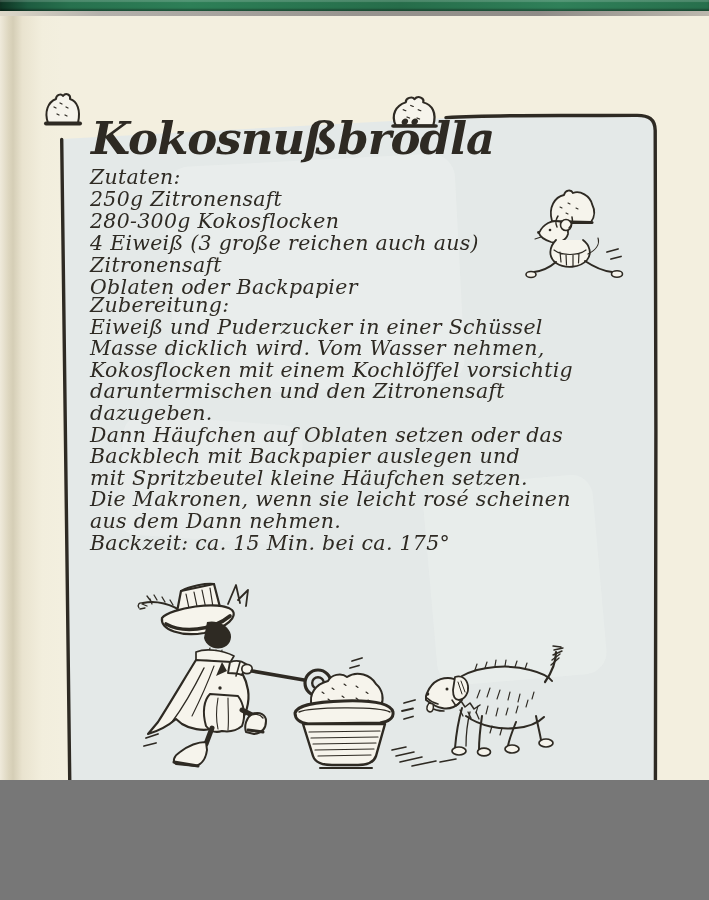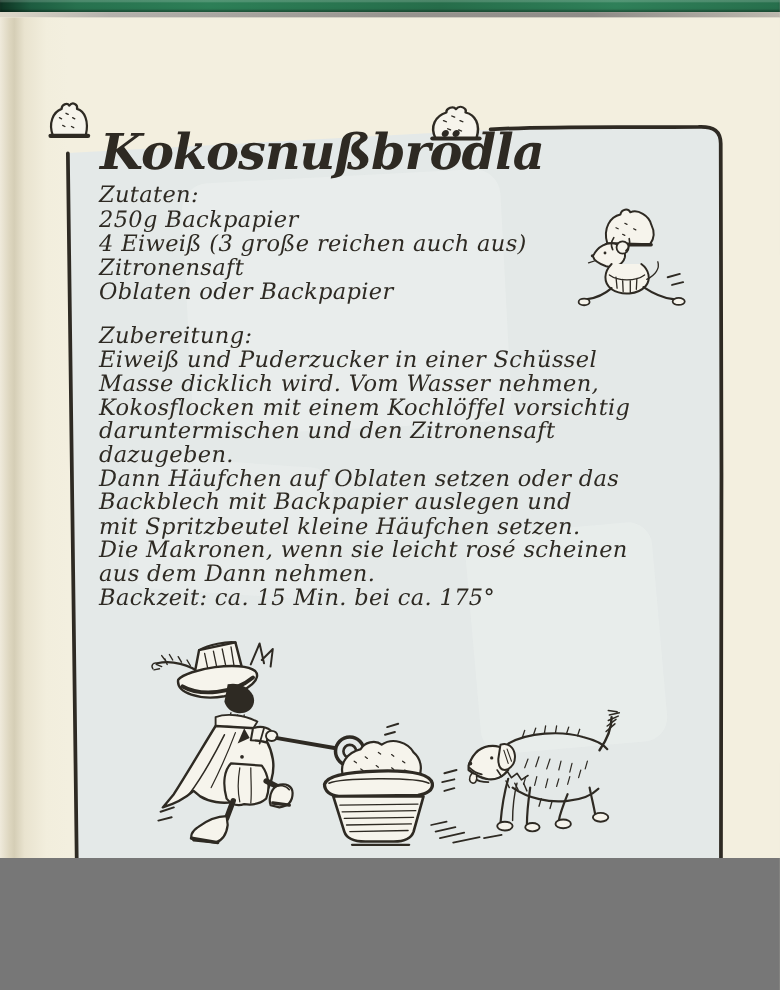--- a/index.html
+++ b/index.html
@@ -185,21 +185,22 @@
       <ellipse class="fill-paper" cx="546" cy="743" rx="7" ry="4" stroke-width="1.7"></ellipse>
       <path d="M492 726 l-2 7 M502 728 l-2 7" stroke-width="1.2"></path>
       <path d="M404 703 L415 700 M402 711 L413 708.5 M404 719 L413 716.5" stroke-width="1.8"></path>
     </g>
   </svg>
 
   <h1 class="title">Kokosnußbrödla</h1>
 
   <div class="ingredients hand">
     <div>Zutaten:</div>
-    <div>250g Backpapier</div>
+    <div>250g Zitronensaft</div>
+    <div>280-300g Kokosflocken</div>
     <div>4 Eiweiß (3 große reichen auch aus)</div>
     <div>Zitronensaft</div>
     <div>Oblaten oder Backpapier</div>
   </div>
 
   <div class="preparation hand">
     <div>Zubereitung:</div>
     <div>Eiweiß und Puderzucker in einer Schüssel</div>
     <div>Masse dicklich wird. Vom Wasser nehmen,</div>
     <div>Kokosflocken mit einem Kochlöffel vorsichtig</div>

